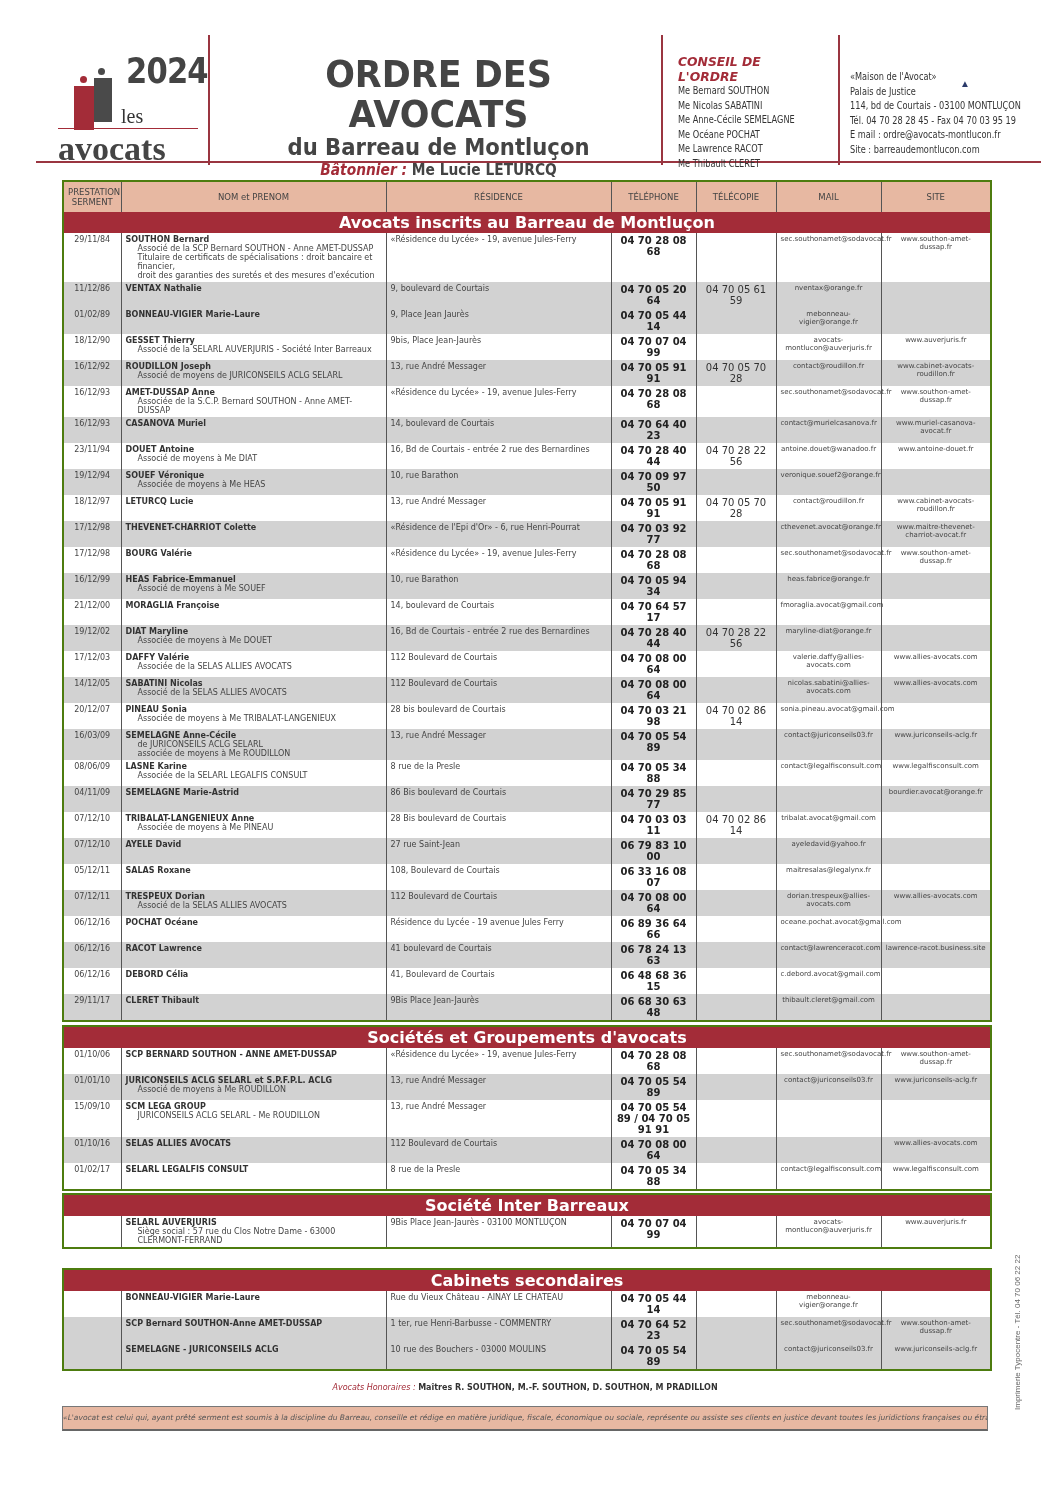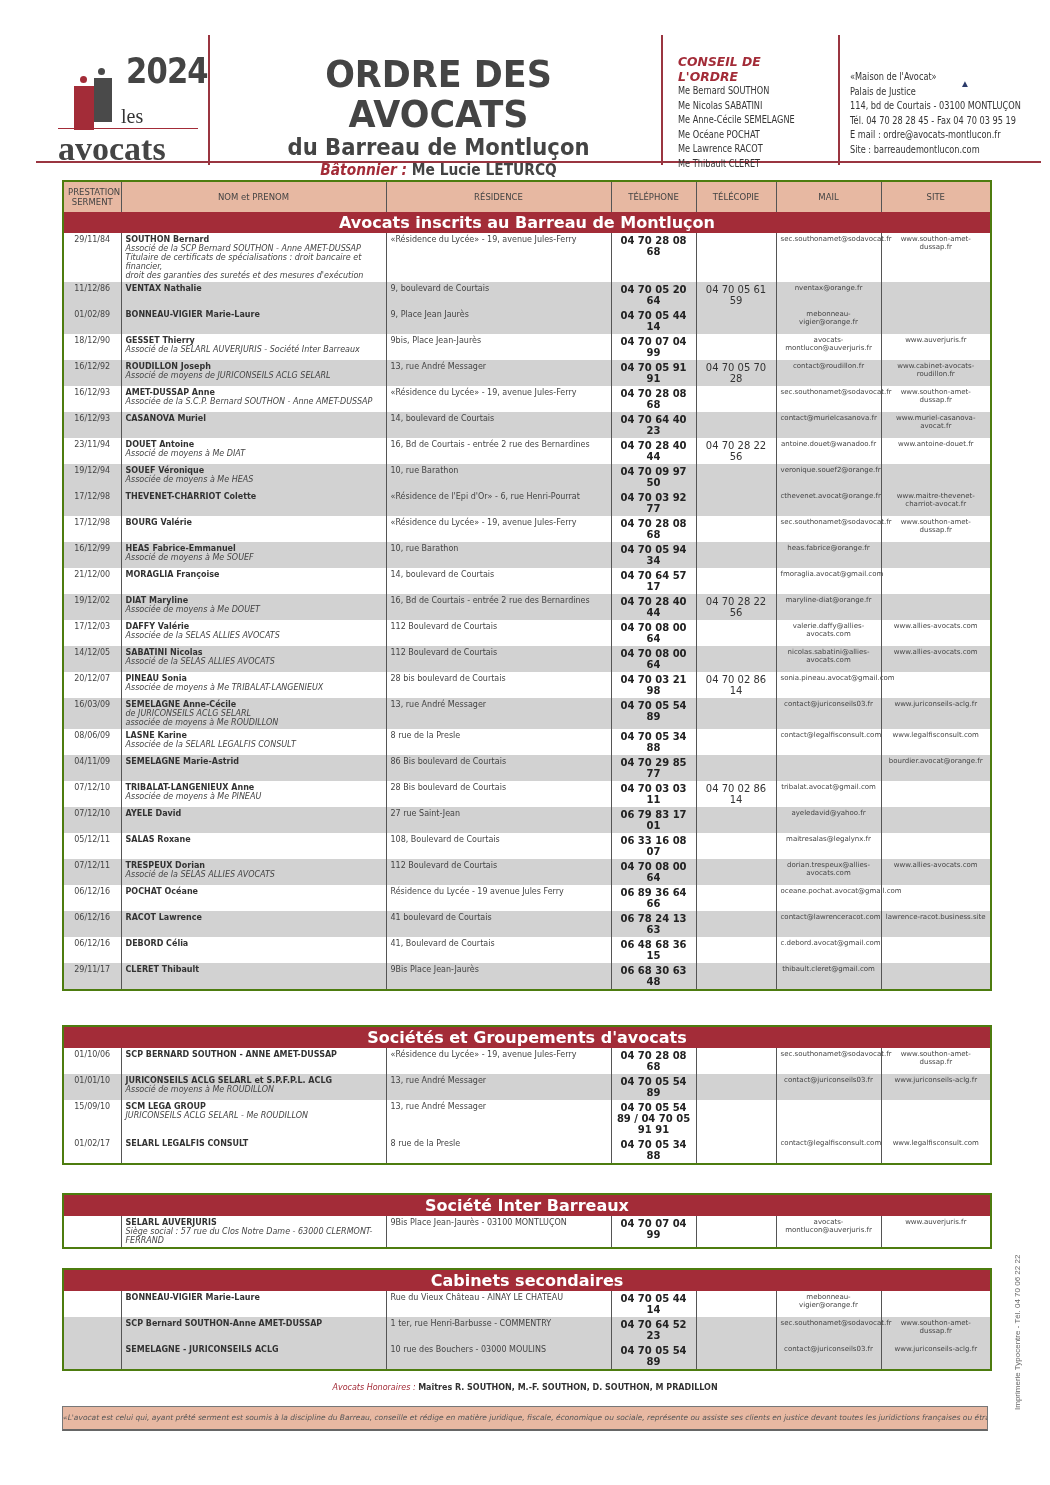--- a/index.html
+++ b/index.html
@@ -28,21 +28,21 @@
   .maison .m { font-family:"DejaVu Sans", sans-serif; font-size:10px; color:#333; line-height:14.5px; transform:scaleX(0.82); transform-origin:left; white-space:nowrap; }
   .maison .boat { position:absolute; left:110px; top:8px; font-size:10px; color:#2a3a6a; }
 
   .tbl { position:absolute; left:62px; width:928px; border:2px solid #4d7c0f; border-collapse:collapse; table-layout:fixed; }
   .tbl td, .tbl th { border-left:1px solid #555; border-right:1px solid #555; padding:2px 4px; vertical-align:top; font-size:8px; font-family:"DejaVu Sans", sans-serif; }
   .tbl th { background:#e7b8a2; font-weight:normal; color:#444; text-align:center; vertical-align:middle; font-size:8.5px; height:26px; }
   .tbl .section td { background:#a32c38; color:#fff; text-align:center; font-size:16px; font-weight:bold; padding:1px 0; border:none; font-family:"DejaVu Sans", sans-serif; }
   .tbl tr.g td { background:#d2d2d2; }
   .tbl td.date { text-align:center; color:#444; }
   .tbl td.name .n { font-weight:bold; color:#333; display:block; }
-  .tbl td.name .s { font-style:italic; color:#444; display:block; }
+  .tbl td.name .s { color:#444; display:block;margin-left:12px; }
   .tbl td.tel { font-weight:bold; font-size:10px; color:#222; text-align:center; }
   .tbl td.fax { font-size:10px; text-align:center; }
   .tbl td.mail, .tbl td.site { text-align:center; font-size:7px; color:#444; }
   .tbl td.res { color:#444; }
 
   .honor { position:absolute; left:0; top:1383px; width:1050px; text-align:center; font-size:8px; font-family:"DejaVu Sans", sans-serif; }
   .honor .lbl { color:#a32c38; font-style:italic; }
   .honor .v { font-weight:bold; color:#333; }
   .quote { position:absolute; left:62px; top:1406px; width:924px; height:22px; background:#e7b8a2; border:1px solid #777; border-bottom:2px solid #666; font-size:7.5px; font-style:italic; color:#555; text-align:center; line-height:22px; font-family:"DejaVu Sans", sans-serif; white-space:nowrap; overflow:hidden; }
   .imprint { position:absolute; left:1013px; top:1410px; transform:rotate(-90deg); transform-origin:left top; font-size:8px; color:#666; white-space:nowrap; font-family:"Liberation Sans", sans-serif; }
@@ -223,20 +223,31 @@
         <td class="name">
           <span class="n">SOUEF Véronique</span>
           <span class="s">Associée de moyens à Me HEAS</span>
         </td>
         <td class="res">10, rue Barathon</td>
         <td class="tel">04 70 09 97 50</td>
         <td class="fax"></td>
         <td class="mail">veronique.souef2@orange.fr</td>
         <td class="site"></td>
       </tr>
+      <tr>
+        <td class="date">18/12/97</td>
+        <td class="name">
+          <span class="n">LETURCQ Lucie</span>
+        </td>
+        <td class="res">13, rue André Messager</td>
+        <td class="tel">04 70 05 91 91</td>
+        <td class="fax">04 70 05 70 28</td>
+        <td class="mail">contact@roudillon.fr</td>
+        <td class="site">www.cabinet-avocats-roudillon.fr</td>
+      </tr>
       <tr class="g">
         <td class="date">17/12/98</td>
         <td class="name">
           <span class="n">THEVENET-CHARRIOT Colette</span>
         </td>
         <td class="res">«Résidence de l'Epi d'Or» - 6, rue Henri-Pourrat</td>
         <td class="tel">04 70 03 92 77</td>
         <td class="fax"></td>
         <td class="mail">cthevenet.avocat@orange.fr</td>
         <td class="site">www.maitre-thevenet-charriot-avocat.fr</td>
@@ -370,21 +381,21 @@
         <td class="fax">04 70 02 86 14</td>
         <td class="mail">tribalat.avocat@gmail.com</td>
         <td class="site"></td>
       </tr>
       <tr class="g">
         <td class="date">07/12/10</td>
         <td class="name">
           <span class="n">AYELE David</span>
         </td>
         <td class="res">27 rue Saint-Jean</td>
-        <td class="tel">06 79 83 17 01</td>
+        <td class="tel">06 79 83 10 00</td>
         <td class="fax"></td>
         <td class="mail">ayeledavid@yahoo.fr</td>
         <td class="site"></td>
       </tr>
       <tr>
         <td class="date">05/12/11</td>
         <td class="name">
           <span class="n">SALAS Roxane</span>
         </td>
         <td class="res">108, Boulevard de Courtais</td>
@@ -494,20 +505,31 @@
         <td class="name">
           <span class="n">SCM LEGA GROUP</span>
           <span class="s">JURICONSEILS ACLG SELARL - Me ROUDILLON</span>
         </td>
         <td class="res">13, rue André Messager</td>
         <td class="tel">04 70 05 54 89 / 04 70 05 91 91</td>
         <td class="fax"></td>
         <td class="mail"></td>
         <td class="site"></td>
       </tr>
+      <tr class="g">
+        <td class="date">01/10/16</td>
+        <td class="name">
+          <span class="n">SELAS ALLIES AVOCATS</span>
+        </td>
+        <td class="res">112 Boulevard de Courtais</td>
+        <td class="tel">04 70 08 00 64</td>
+        <td class="fax"></td>
+        <td class="mail"></td>
+        <td class="site">www.allies-avocats.com</td>
+      </tr>
       <tr>
         <td class="date">01/02/17</td>
         <td class="name">
           <span class="n">SELARL LEGALFIS CONSULT</span>
         </td>
         <td class="res">8 rue de la Presle</td>
         <td class="tel">04 70 05 34 88</td>
         <td class="fax"></td>
         <td class="mail">contact@legalfisconsult.com</td>
         <td class="site">www.legalfisconsult.com</td>

